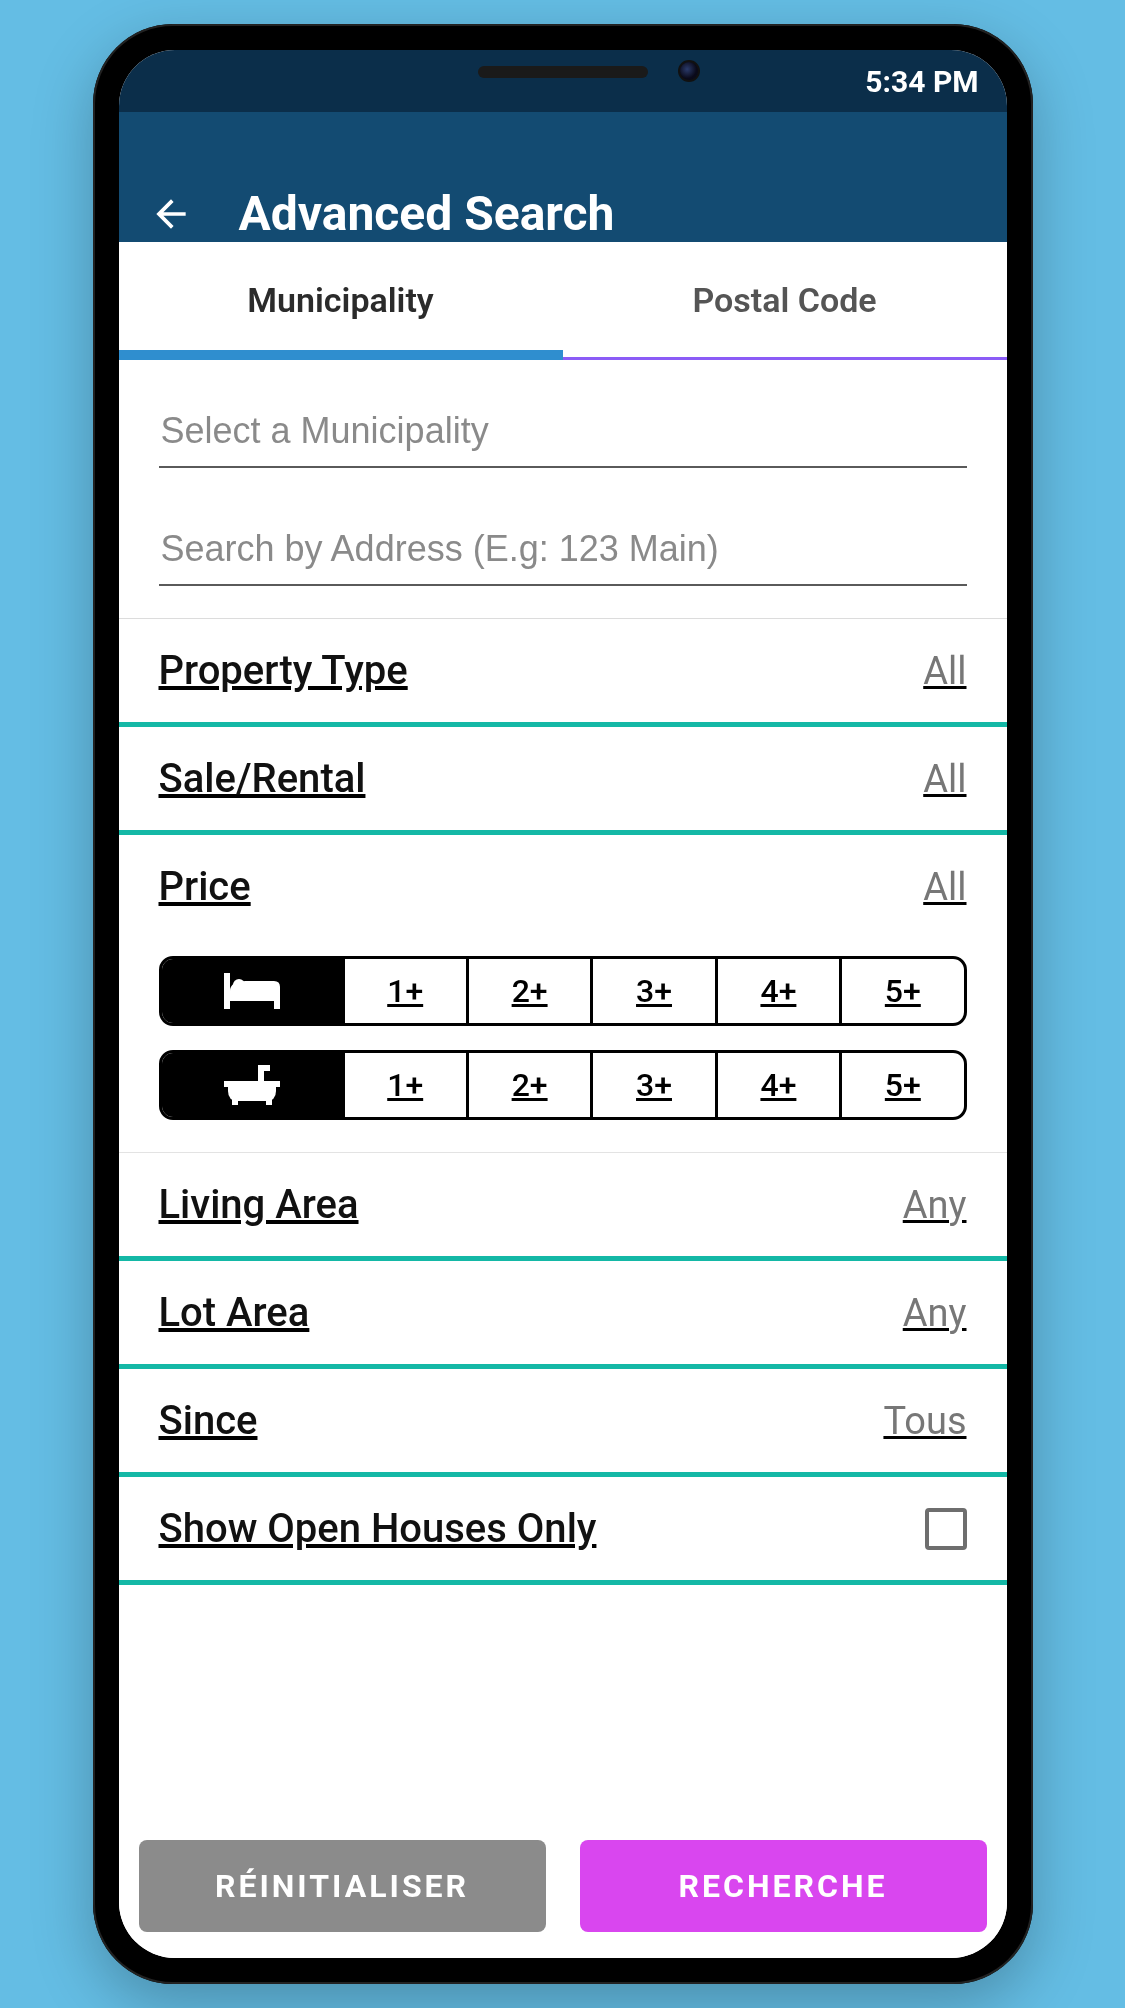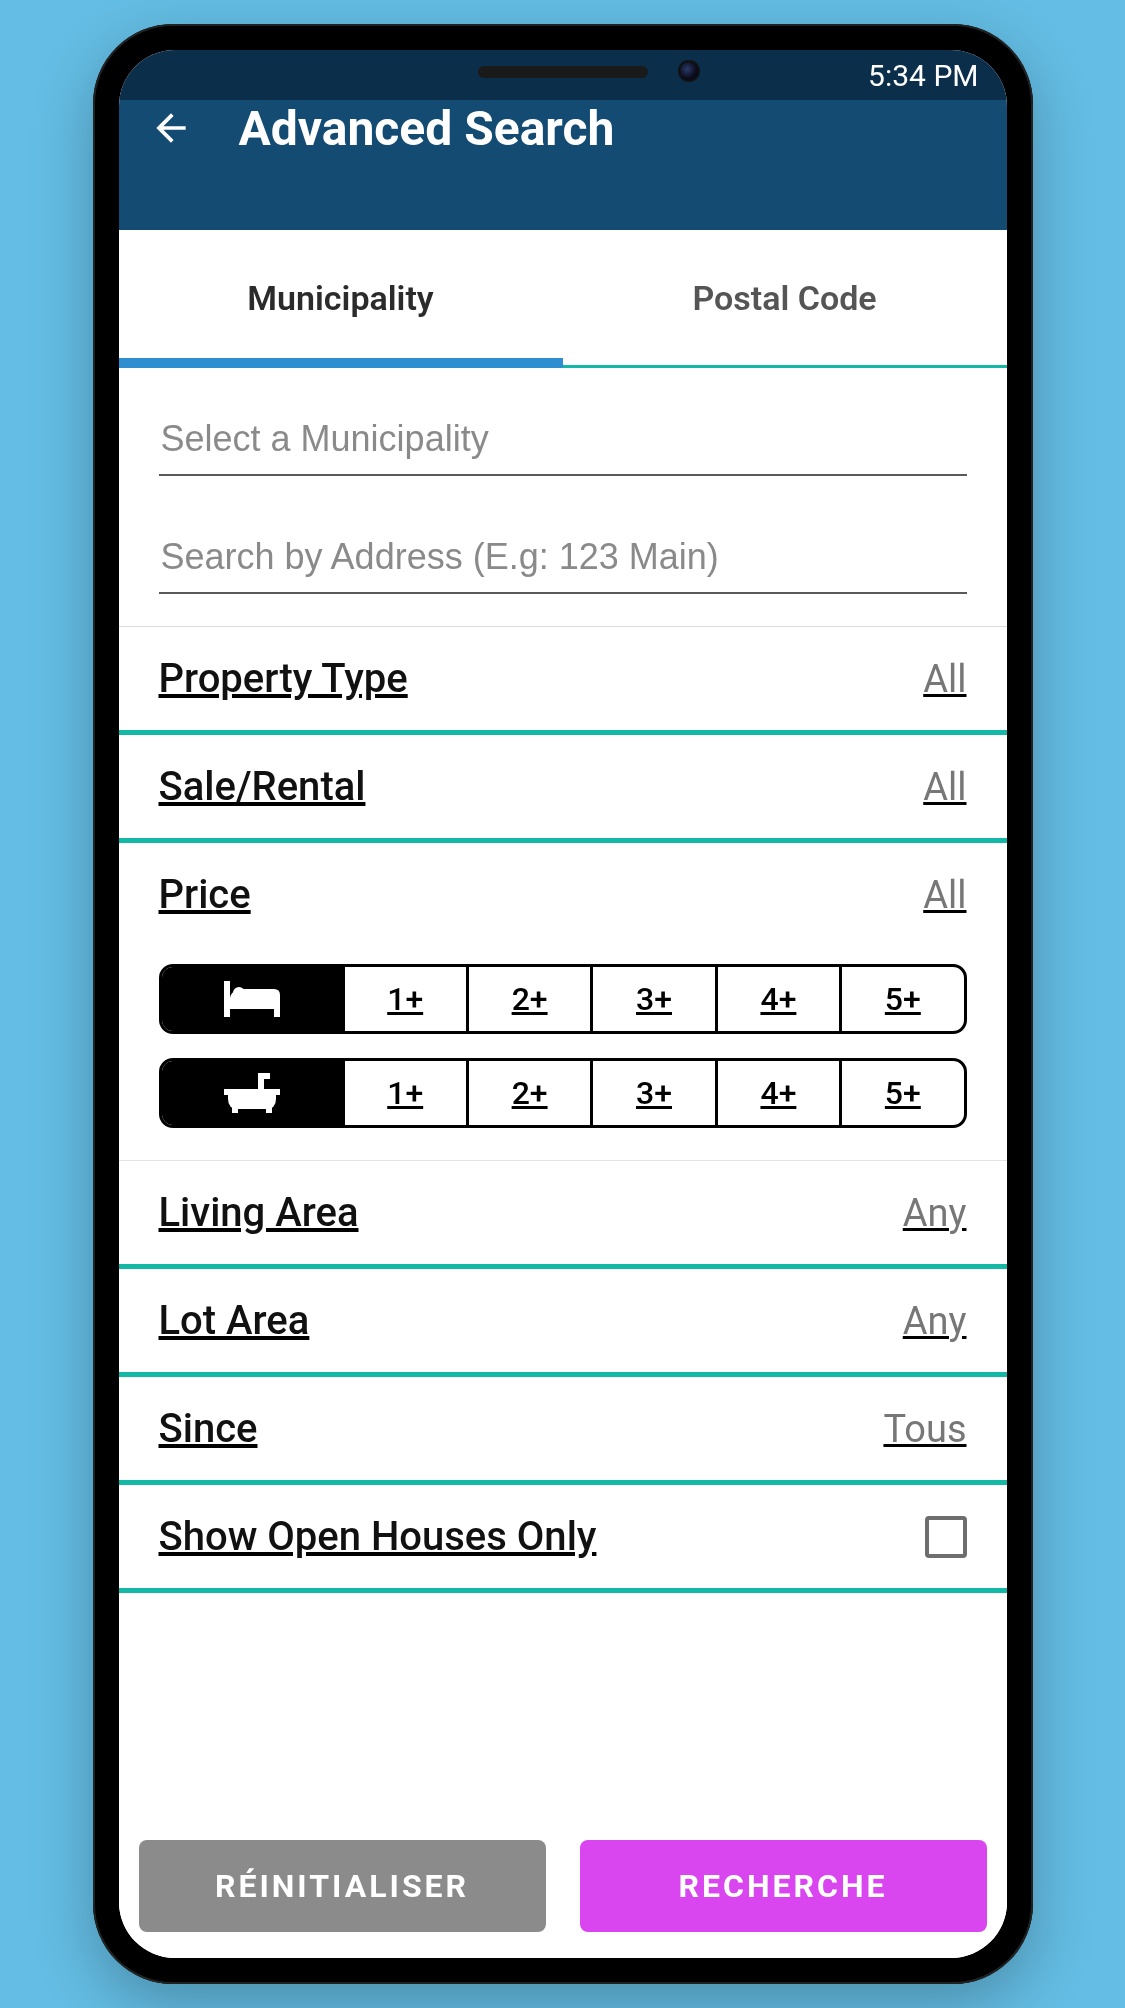--- a/index.html
+++ b/index.html
@@ -44,55 +44,55 @@
     width: 100%;
     height: 100%;
     background: #fff;
     border-radius: 56px;
     overflow: hidden;
     display: flex;
     flex-direction: column;
   }
   .statusbar {
     background: #0b2e4a;
-    height: 50px;
+    height: 62px;
     display: flex;
     align-items: center;
     justify-content: flex-end;
     padding: 0 28px;
     color: #fff;
     font-size: 30px;
-    font-weight: 400;
+    font-weight: 700;
   }
   .appbar {
     background: #134b72;
     height: 130px;
     display: flex;
-    align-items: flex-start;
+    align-items: flex-end;
     padding: 0 24px;
   }
   .back {
     width: 56px;
     height: 56px;
     display: flex;
     align-items: center;
     justify-content: center;
     margin-right: 40px;
     cursor: pointer;
   }
   .back svg { width: 44px; height: 44px; fill: #fff; }
   .appbar-title {
     color: #fff;
     font-size: 48px;
     font-weight: 700;
   }
   .tabs {
     display: flex;
-    height: 138px;
-    border-bottom: 3px solid #14b8a6;
+    height: 118px;
+    border-bottom: 3px solid #8b5cf6;
   }
   .tab {
     flex: 1;
     display: flex;
     align-items: center;
     justify-content: center;
     font-size: 34px;
     font-weight: 600;
     color: #555;
     position: relative;

